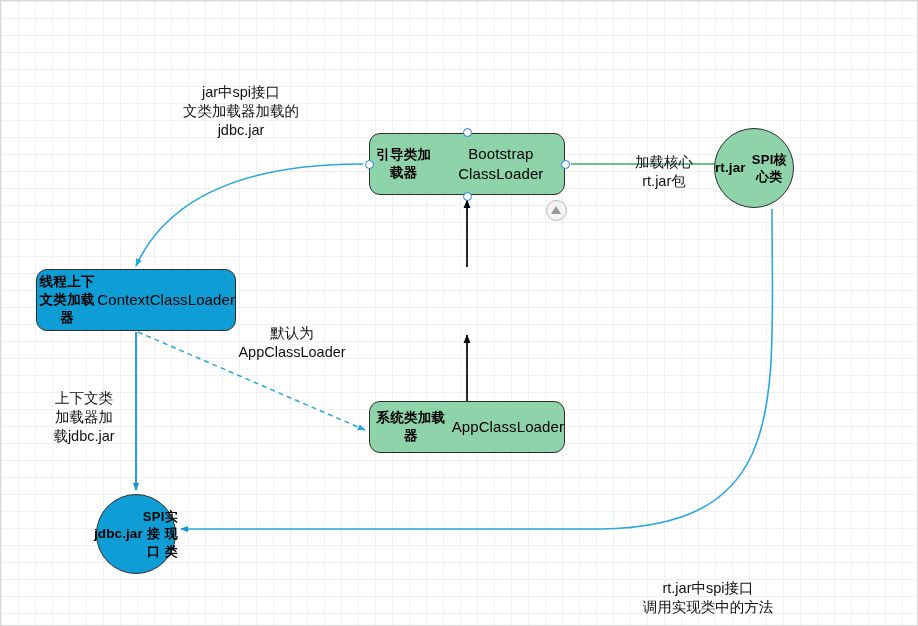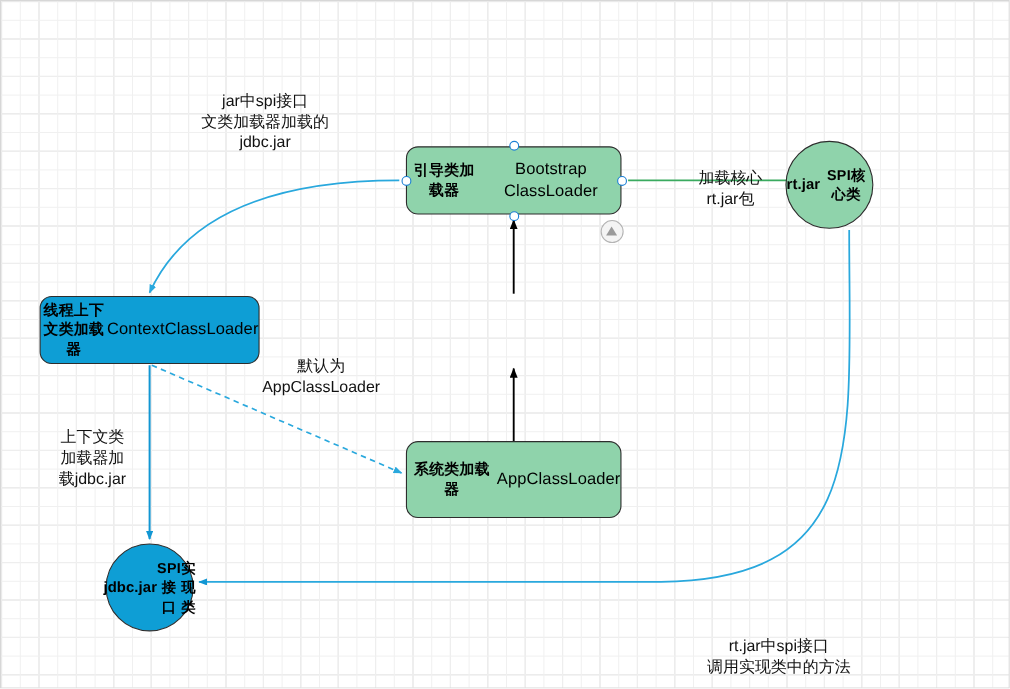--- a/index.html
+++ b/index.html
@@ -108,21 +108,21 @@
 
     <path d="M771,208 C771,400 790,525 600,528 L420,528 L180,528" fill="none" stroke="#29a8dd" stroke-width="1.6" marker-end="url(#ar-blue2)"></path>
   </svg>
 
   <div class="node box green" style="left:368px;top:132px;width:196px;height:62px;">
     <div class="cn">引导类加载器</div>
     <div class="en">Bootstrap ClassLoader</div>
   </div>
 
 
-  <div class="node box green" style="left:368px;top:400px;width:196px;height:70px;">
+  <div class="node box green" style="left:368px;top:400px;width:196px;height:52px;">
     <div class="cn">系统类加载器</div>
     <div class="en">AppClassLoader</div>
   </div>
 
   <div class="node box blue" style="left:35px;top:268px;width:200px;height:62px;justify-content:center;">
     <div class="cn">线程上下文类加载器</div>
     <div class="en">ContextClassLoader</div>
   </div>
 
   <div class="node circle green" style="left:713px;top:127px;width:80px;height:80px;">

